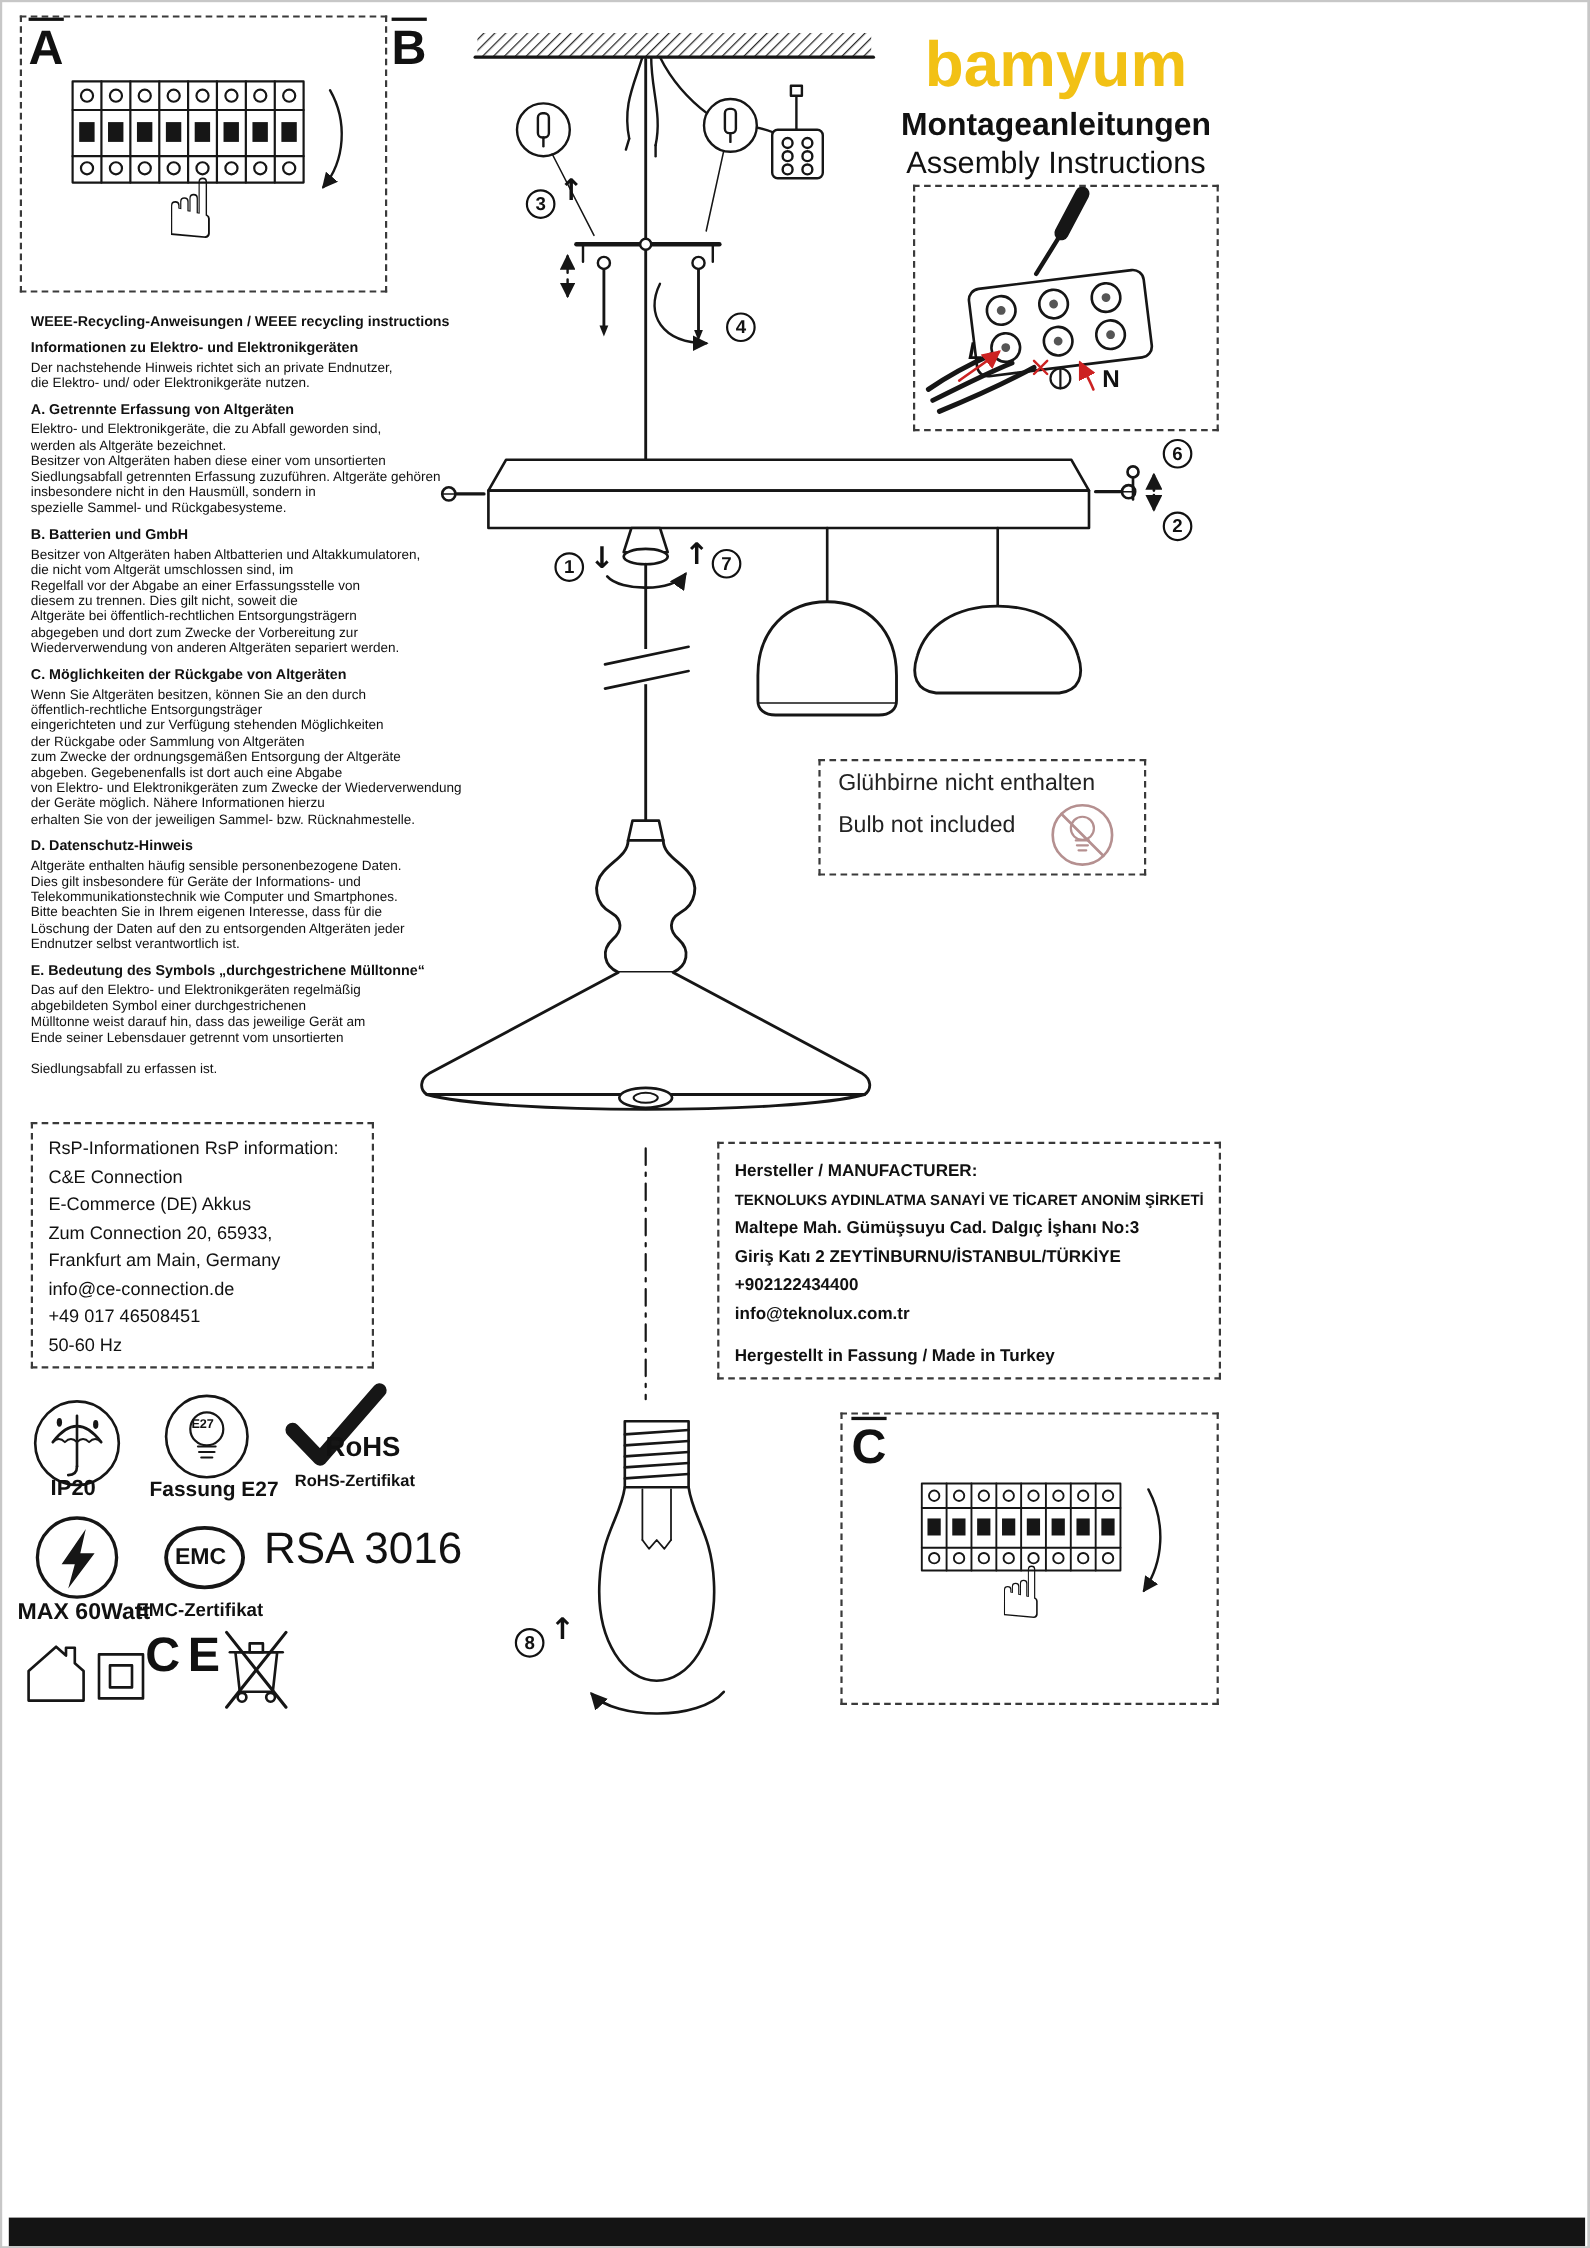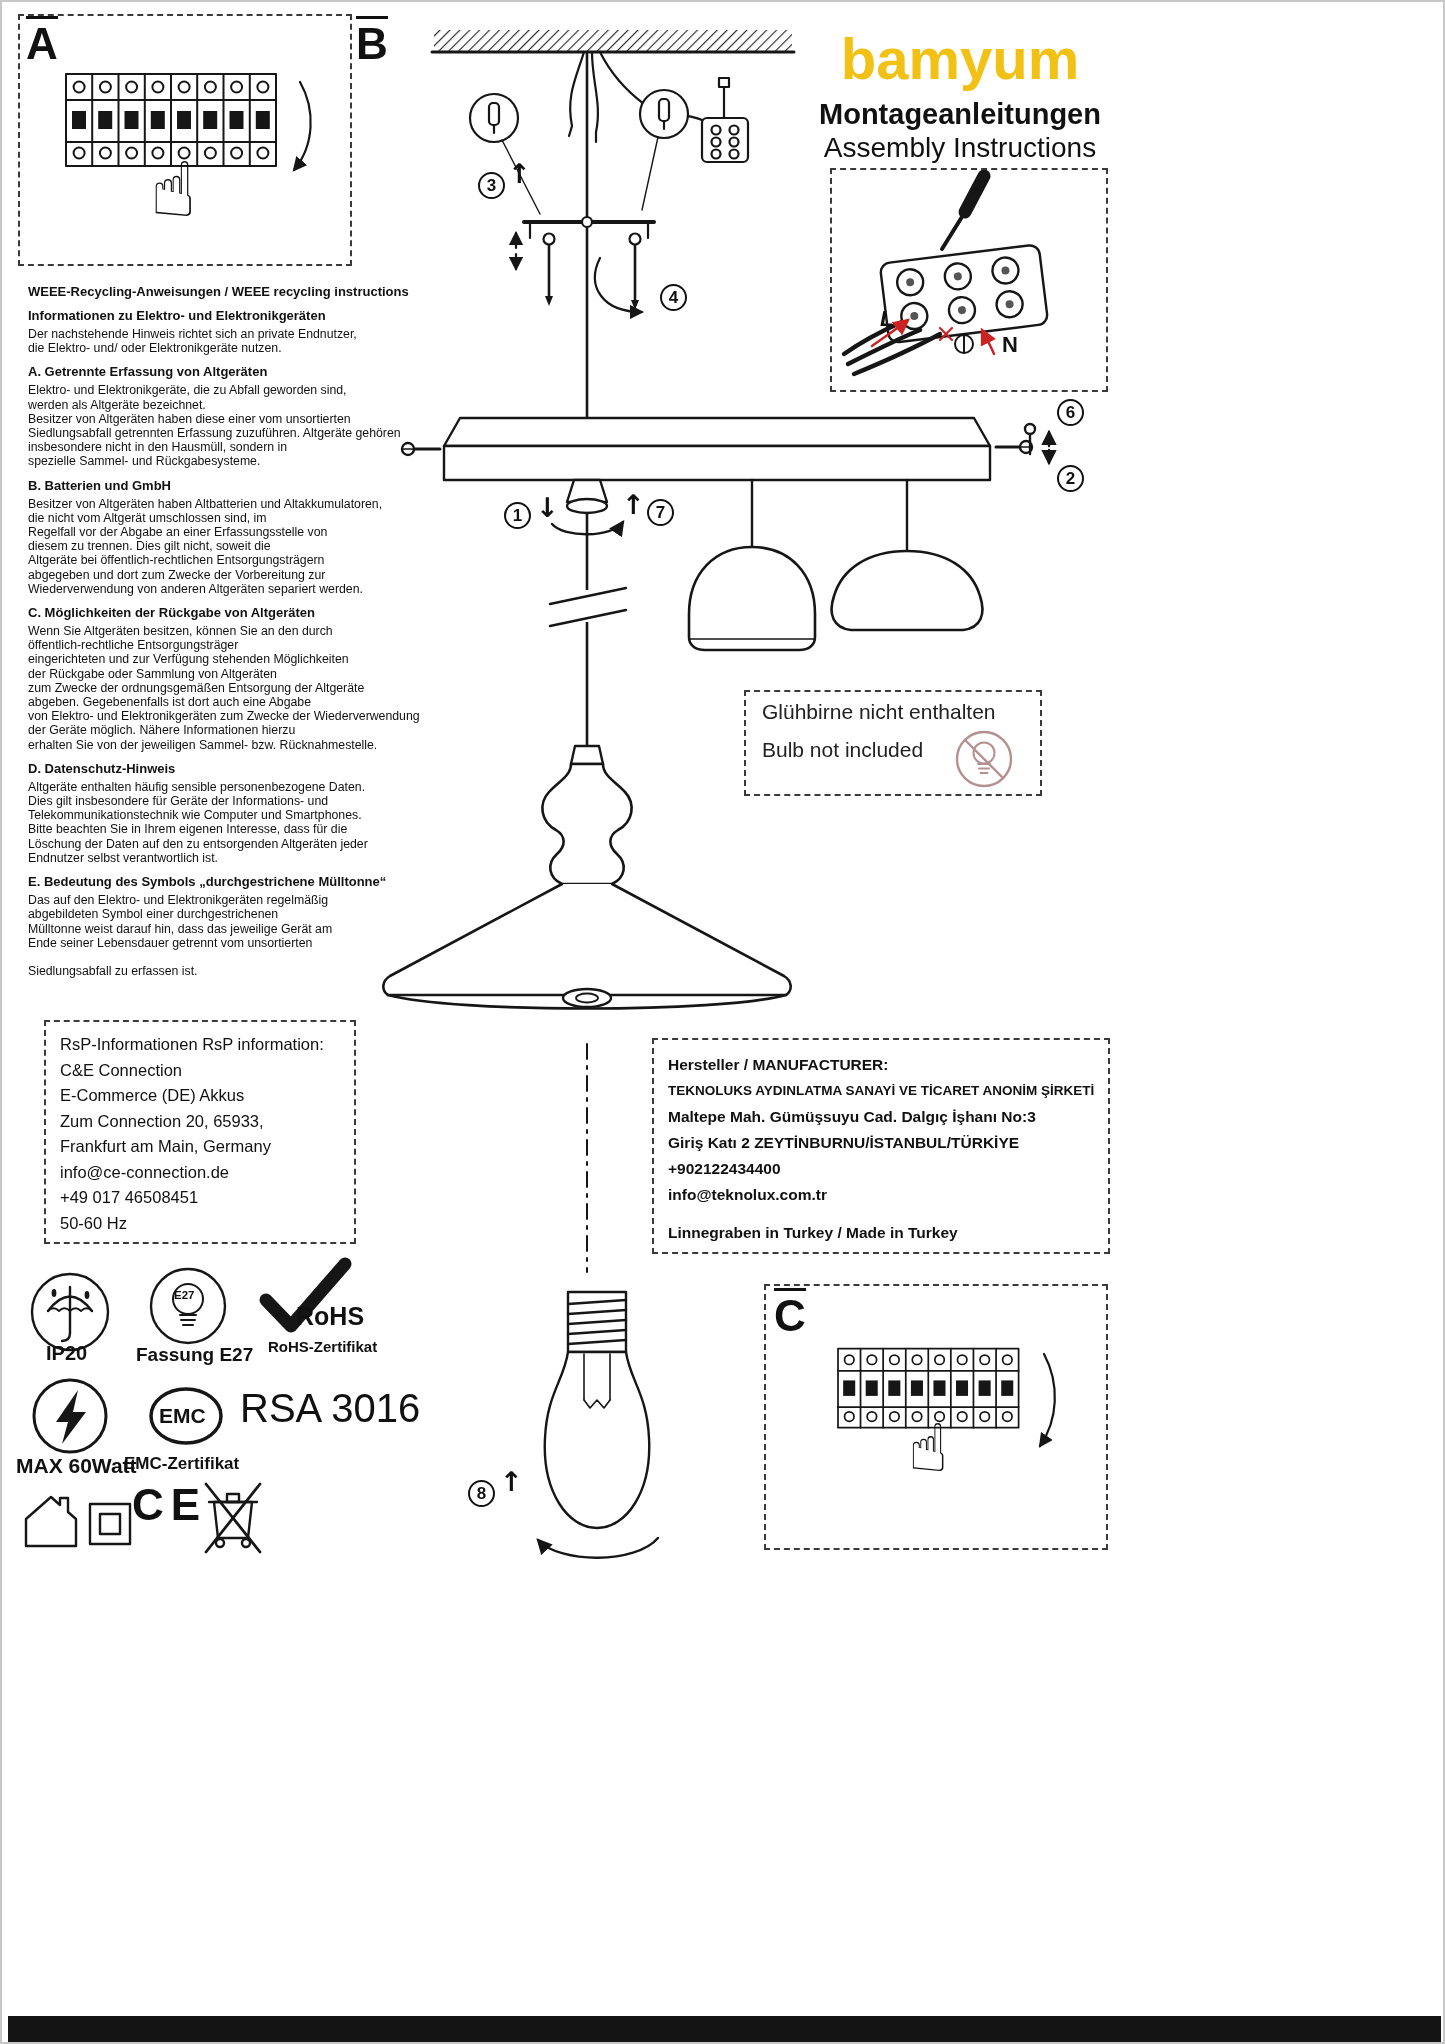--- a/index.html
+++ b/index.html
@@ -336,39 +336,39 @@
   <span class="arrow" style="left:620px;top:489px">↑</span>
   <span class="step" style="left:1055px;top:397px">6</span>
   <span class="step" style="left:1055px;top:463px">2</span>
   <span class="step" style="left:466px;top:1478px">8</span>
   <span class="arrow" style="left:498px;top:1466px">↑</span>
 
   <div class="dashedbox" style="left:742px;top:688px;width:298px;height:106px"></div>
   <div class="bn" style="left:760px;top:698px">Glühbirne nicht enthalten</div>
   <div class="bn" style="left:760px;top:736px">Bulb not included</div>
 
-  <div class="dashedbox" style="left:42px;top:1018px;width:312px;height:224px;padding:10px 14px">
+  <div class="dashedbox" style="left:26px;top:1018px;width:312px;height:224px;padding:10px 14px">
     <div class="rsp-line">RsP-Informationen RsP information:</div>
     <div class="rsp-line">C&amp;E Connection</div>
     <div class="rsp-line">E-Commerce (DE) Akkus</div>
     <div class="rsp-line">Zum Connection 20, 65933,</div>
     <div class="rsp-line">Frankfurt am Main, Germany</div>
     <div class="rsp-line">info@ce-connection.de</div>
     <div class="rsp-line">+49 017 46508451</div>
     <div class="rsp-line">50-60 Hz</div>
   </div>
 
   <div class="dashedbox" style="left:650px;top:1036px;width:458px;height:216px;padding:12px 14px">
     <div class="mfg-line">Hersteller / MANUFACTURER:</div>
     <div class="mfg-line long">TEKNOLUKS AYDINLATMA SANAYİ VE TİCARET ANONİM ŞİRKETİ</div>
     <div class="mfg-line">Maltepe Mah. Gümüşsuyu Cad. Dalgıç İşhanı No:3</div>
     <div class="mfg-line">Giriş Katı 2 ZEYTİNBURNU/İSTANBUL/TÜRKİYE</div>
     <div class="mfg-line">+902122434400</div>
     <div class="mfg-line">info@teknolux.com.tr</div>
-    <div class="mfg-made">Linnegraben in Turkey / Made in Turkey</div>
+    <div class="mfg-made">Hergestellt in Fassung / Made in Turkey</div>
   </div>
 
   <span class="clabel" style="left:44px;top:1340px;font-size:20px;z-index:3;position:absolute">IP20</span>
   <span class="clabel" style="left:172px;top:1287px;width:28px;font-size:11.5px;position:absolute">E27</span>
   <span class="clabel" style="left:134px;top:1342px;font-size:19px;position:absolute">Fassung E27</span>
   <span class="clabel" style="left:294px;top:1300px;font-size:25px;position:absolute">RoHS</span>
   <span class="clabel" style="left:266px;top:1336px;font-size:15px;position:absolute">RoHS-Zertifikat</span>
   <span class="clabel" style="left:14px;top:1452px;font-size:21px;position:absolute">MAX 60Watt</span>
   <span class="clabel" style="left:157px;top:1402px;font-size:21px;position:absolute">EMC</span>
   <span class="clabel" style="left:122px;top:1452px;font-size:17px;position:absolute">EMC-Zertifikat</span>

